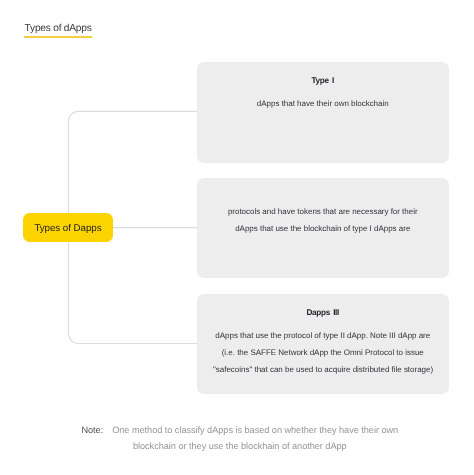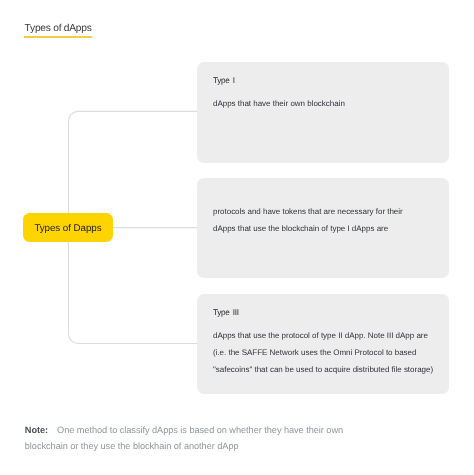--- a/index.html
+++ b/index.html
@@ -1,28 +1,28 @@
 <!DOCTYPE html>
 <html><head>
 <meta charset="utf-8">
 <style>
   html,body{margin:0;padding:0;}
   body{width:474px;height:475px;background:#ffffff;font-family:"Liberation Sans",sans-serif;overflow:hidden;-webkit-font-smoothing:antialiased;text-rendering:geometricPrecision;}
-  .page{position:relative;width:438px;height:475px;}
+  .page{position:relative;width:438px;height:475px;text-align:center;}
   .title{position:absolute;left:24.6px;top:22px;font-size:10.2px;color:#3c3c3c;letter-spacing:-0.23px;line-height:13px;}
   .title-underline{position:absolute;left:23.8px;top:36.3px;width:68px;height:1.7px;background:#f1ce44;}
   .pill{position:absolute;left:23.2px;top:213.3px;width:89.5px;height:28.5px;background:#fdd400;border-radius:6.5px;display:flex;align-items:center;justify-content:center;font-size:9.8px;color:#1c1c1c;letter-spacing:-0.07px;padding-top:1px;box-sizing:border-box;}
   .card{position:absolute;left:197px;width:251.5px;background:#ededee;border-radius:7px;box-sizing:border-box;padding:15px 16px;}
-  .card-title{font-size:8.2px;font-weight:normal;color:#1e2126;margin:0;line-height:8px;letter-spacing:-0.3px;word-spacing:1.2px;}
+  .card-title{font-size:8.2px;font-weight:bold;color:#1e2126;margin:0;line-height:8px;letter-spacing:-0.3px;word-spacing:1.2px;}
   .card-body{margin:10px 0 0 0;}
   .card-body .ln{font-size:8px;color:#2f3238;line-height:17px;letter-spacing:-0.02px;white-space:pre;}
   .connector{position:absolute;left:0;top:0;}
   .note{position:absolute;left:24.8px;top:422px;width:430px;}
   .note .ln{font-size:9.2px;color:#919599;line-height:16px;letter-spacing:-0.045px;white-space:pre;}
-  .note b{color:#4d5054;font-weight:bold;margin-right:9px;}
+  .note b{color:#4d5054;font-weight:normal;margin-right:9px;}
 </style>
 </head>
 <body>
 
 <div class="page">
   <div class="title">Types of dApps</div>
   <div class="title-underline"></div>
 
   <svg class="connector" width="474" height="475">
     <g stroke="#dcdcdc" stroke-width="1.1" fill="none">
@@ -39,24 +39,24 @@
         <div class="ln">dApps that have their own blockchain</div>
       </div>
   </div>
   <div class="card" style="top:177.5px;height:100px;">
     <div class="card-body">
         <div class="ln">protocols and have tokens that are necessary for their</div>
         <div class="ln">dApps that use the blockchain of type I dApps are</div>
       </div>
   </div>
   <div class="card" style="top:294px;height:100px;">
-    <div class="card-title">Type III</div>
+    <div class="card-title">Dapps III</div>
     <div class="card-body">
         <div class="ln">dApps that use the protocol of type II dApp. Note III dApp are</div>
-        <div class="ln">(i.e. the SAFFE Network uses the Omni Protocol to based</div>
+        <div class="ln">(i.e. the SAFFE Network dApp the Omni Protocol to issue</div>
         <div class="ln">"safecoins" that can be used to acquire distributed file storage)</div>
       </div>
   </div>
 
   <div class="note">
     <div class="ln"><b>Note:</b><span>One method to classify dApps is based on whether they have their own</span></div>
     <div class="ln">blockchain or they use the blockhain of another dApp</div>
   </div>
 </div>
 

